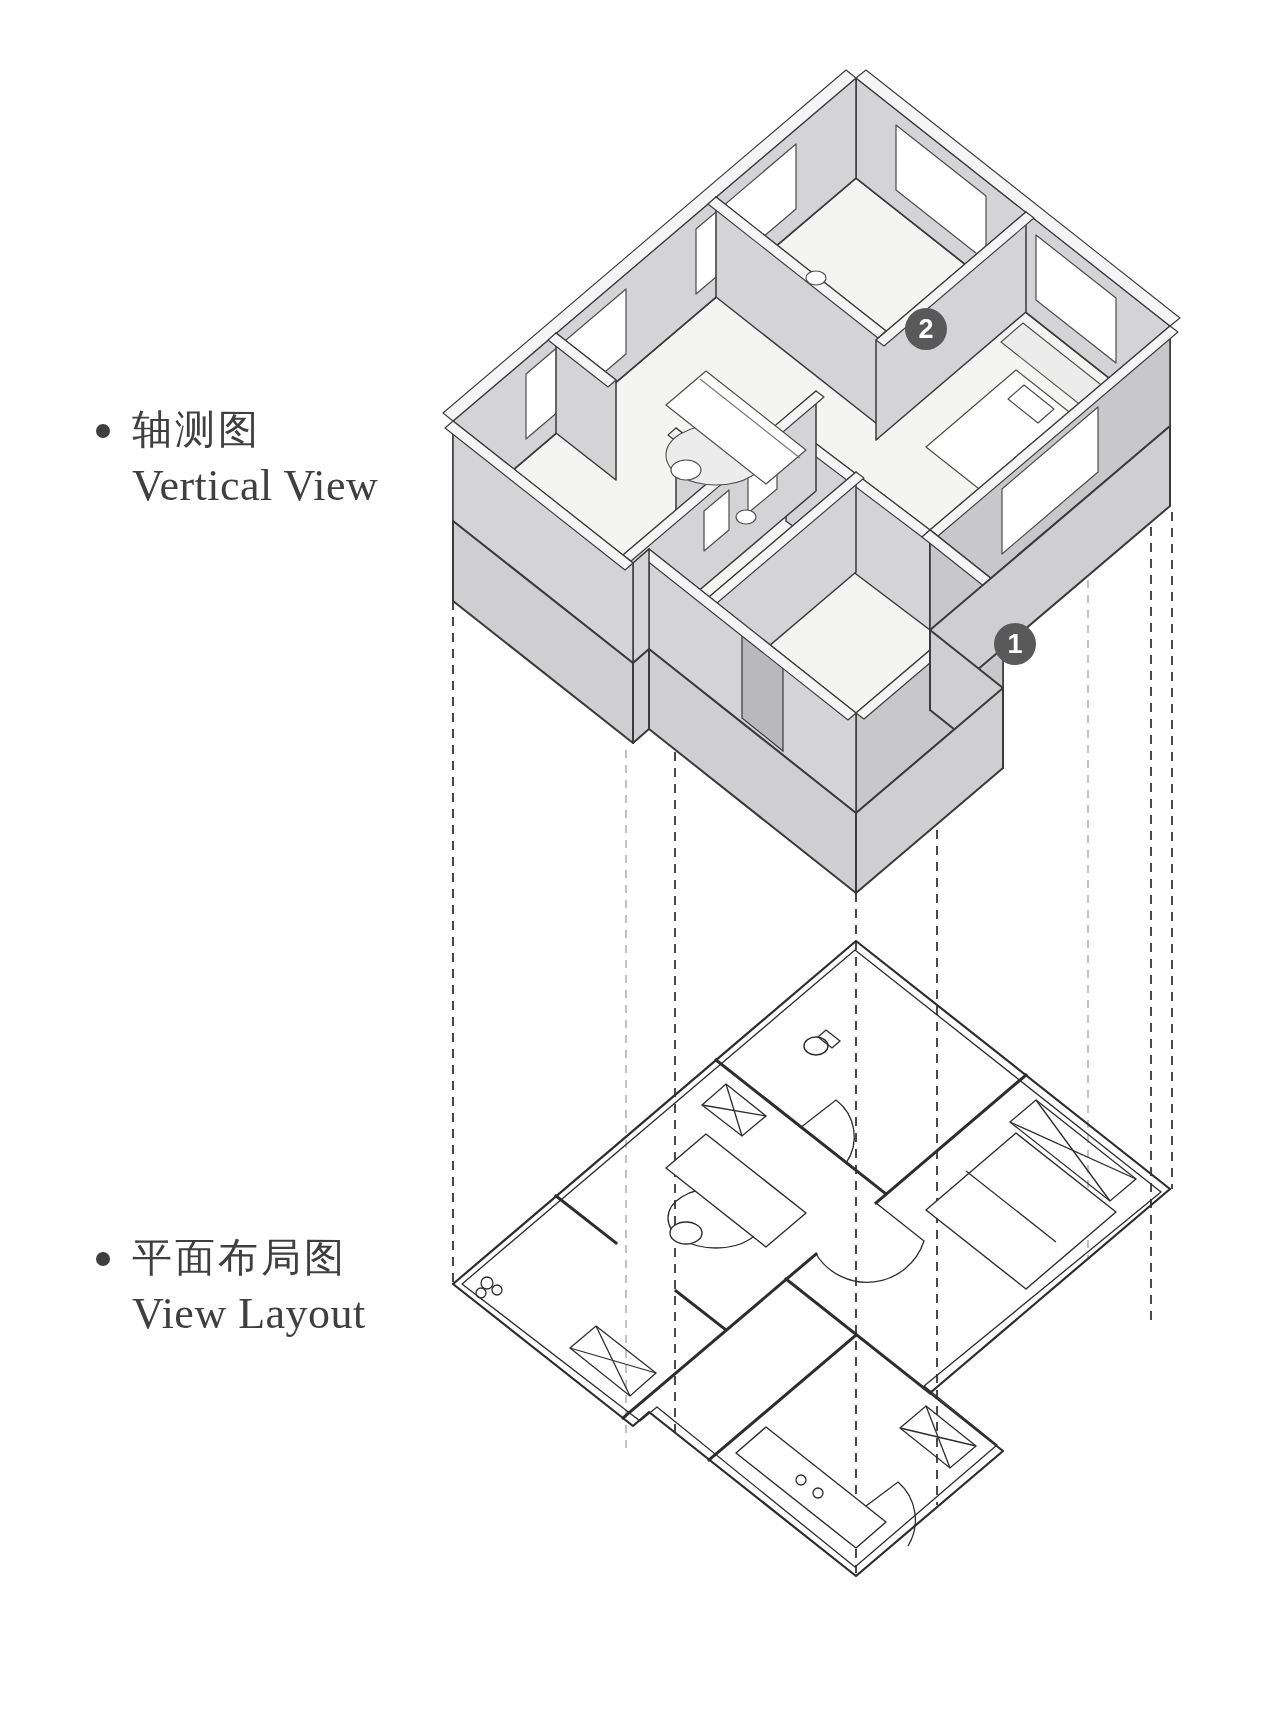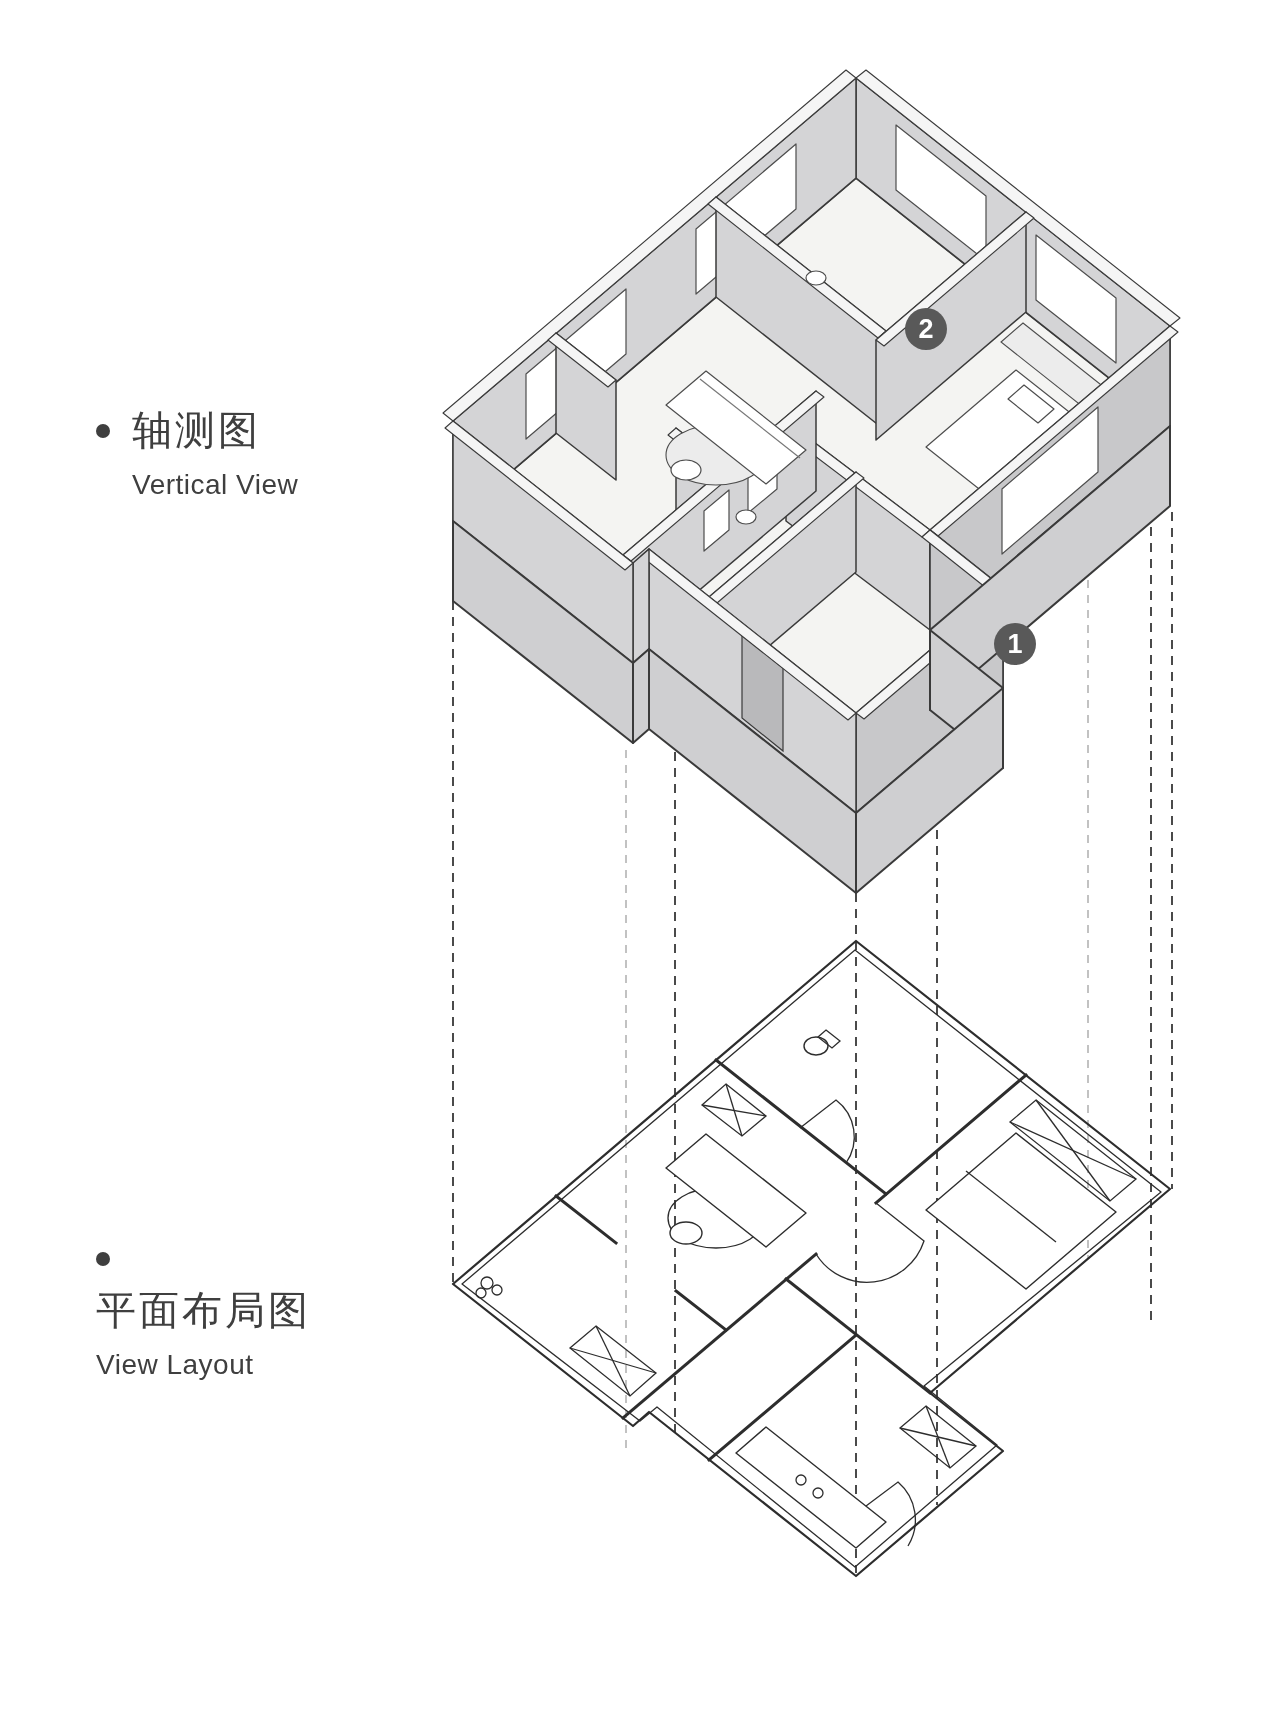--- a/index.html
+++ b/index.html
@@ -38,23 +38,23 @@
     font-size:27px;font-weight:600;line-height:1;user-select:none;
   }
   .label{
     position:absolute;display:flex;align-items:flex-start;gap:22px;
     color:var(--text,#3f3f3f);
   }
   .label .dot{
     width:14px;height:14px;border-radius:50%;background:var(--text,#3f3f3f);
     margin-top:16px;flex:0 0 auto;
   }
-  .label .lines{display:flex;flex-direction:column;gap:18px;}
+  .label .lines{display:flex;flex-direction:column;gap:10px;font-family:Liberation Serif, serif;}
   .label .zh{font-size:40px;letter-spacing:3px;line-height:1.1;}
-  .label .en{font-size:28px;letter-spacing:0.5px;line-height:1.1;}
+  .label .en{font-size:44px;letter-spacing:0.5px;line-height:1.1;}
 </style>
 </head>
 <body>
 
 <div class="stage">
   <svg width="1280" height="1717" viewBox="0 0 1280 1717">
 
     <g>
       <line class="dash-d" x1="453" y1="601" x2="453" y2="1283"></line>
       <line class="dash-l" x1="626" y1="750" x2="626" y2="1452"></line>
@@ -211,20 +211,20 @@
     <span>2</span>
   </div>
 
   <div class="label" style="left:96px;top:408px;">
     <span class="dot"></span>
     <span class="lines">
       <span class="zh">轴测图</span>
       <span class="en">Vertical View</span>
     </span>
   </div>
-  <div class="label" style="left:96px;top:1236px;flex-direction:column;">
+  <div class="label" style="left:96px;top:1236px;">
     <span class="dot"></span>
     <span class="lines">
       <span class="zh">平面布局图</span>
       <span class="en">View Layout</span>
     </span>
   </div>
 </div>
 
 </body></html>

